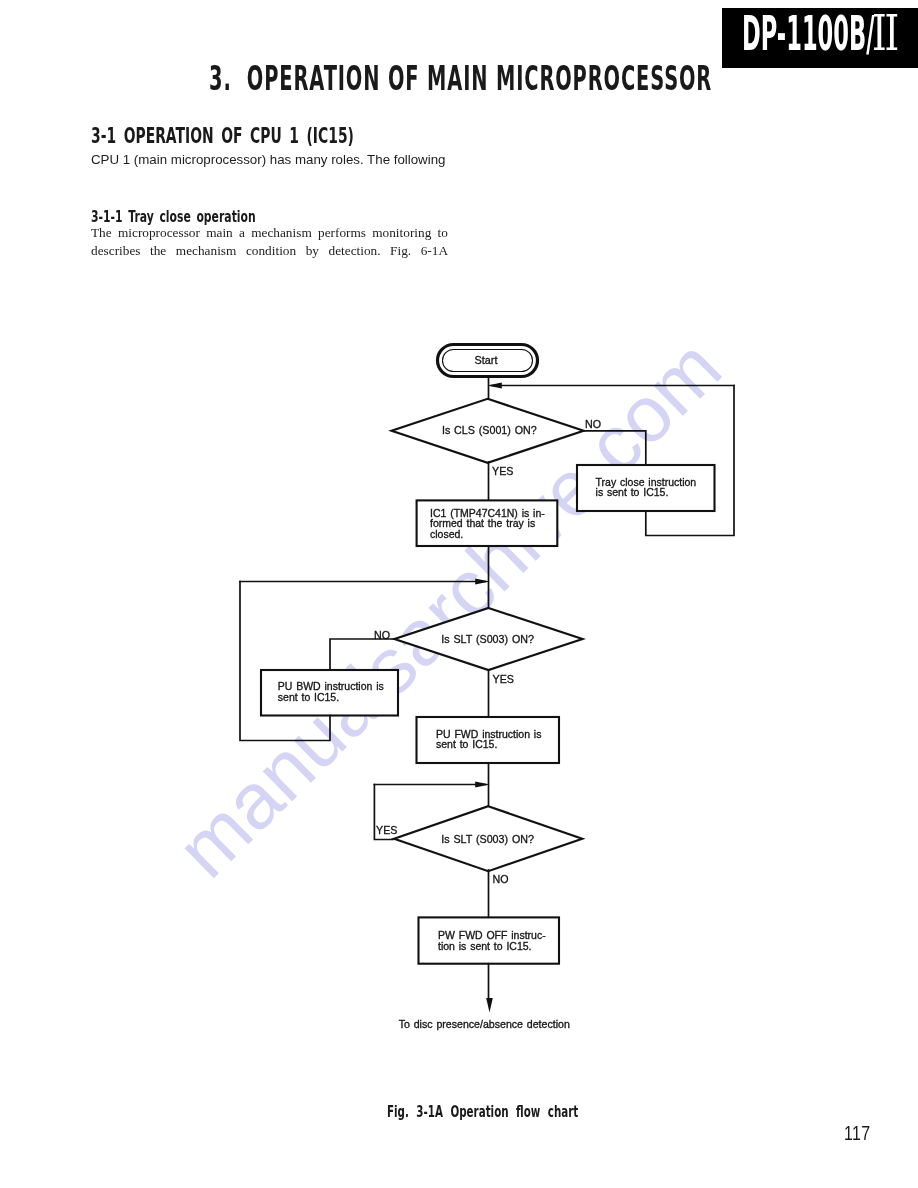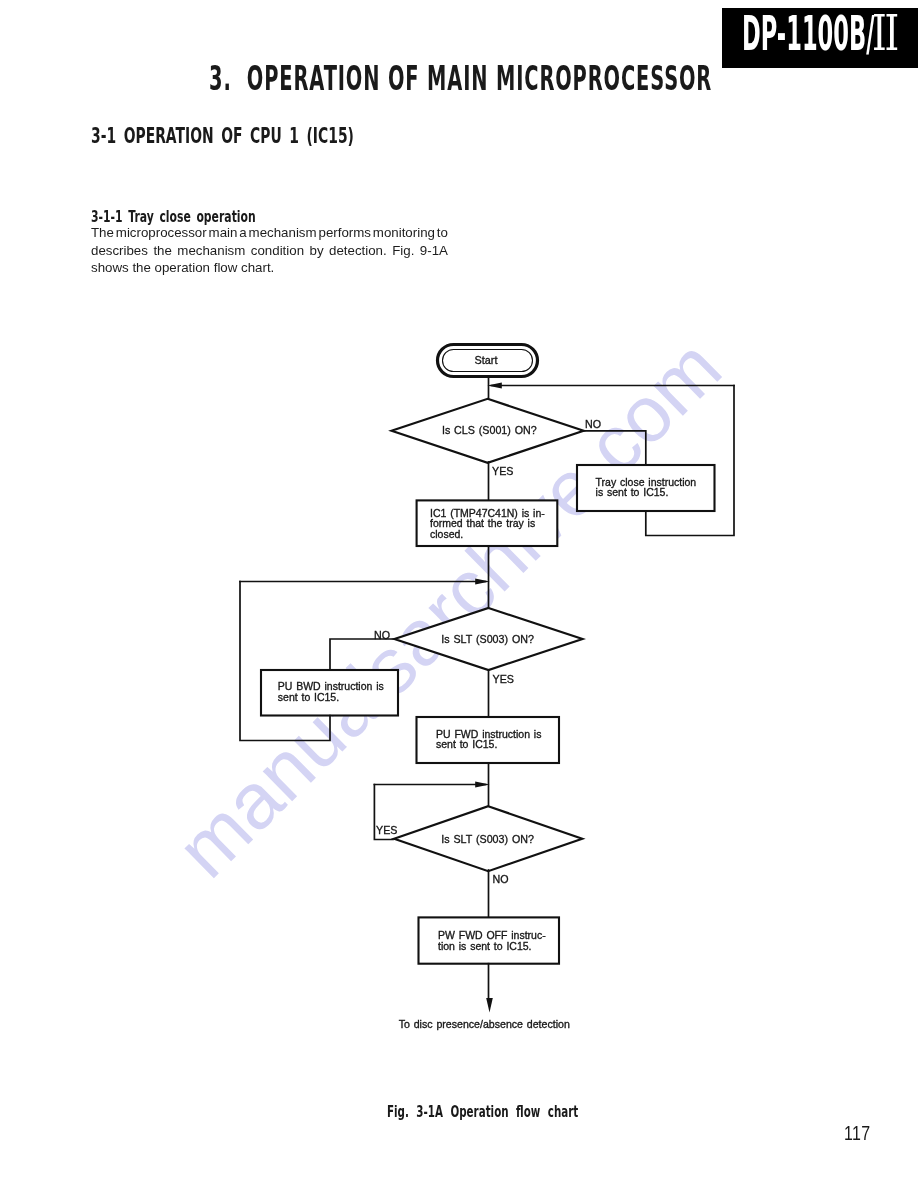--- a/index.html
+++ b/index.html
@@ -34,21 +34,21 @@
 
   .h3{position:absolute;left:91px;top:209px;white-space:nowrap;
      font-family:"DejaVu Sans",sans-serif;font-weight:bold;font-size:15px;line-height:16px;
      transform:scaleX(0.723);transform-origin:left top;letter-spacing:0px;word-spacing:2.5px;}
 
   .para{position:absolute;left:91px;width:357px;font-family:"Liberation Sans",sans-serif;
      font-size:13.3px;line-height:17.7px;color:#1d1d1d;}
   .para .ln{display:block;white-space:nowrap;}
   .para .jf{display:flex;justify-content:space-between;white-space:nowrap;}
   .para.p1{top:151px;}
-  .para.p2{top:224px;}
+  .para.p2{top:224px;font-family:Liberation Serif, serif;}
 
   .caption{position:absolute;left:387px;top:1103px;white-space:nowrap;
      font-family:"DejaVu Sans",sans-serif;font-weight:bold;font-size:16px;line-height:17px;
      transform:scaleX(0.645);transform-origin:left top;word-spacing:6px;}
 
   .pageno{position:absolute;left:844px;top:1122px;white-space:nowrap;
      font-family:"Liberation Sans",sans-serif;font-size:21px;line-height:22px;
      transform:scaleX(0.76);transform-origin:left top;letter-spacing:0.4px;}
 
   
@@ -119,20 +119,21 @@
 
   <div id="content">
     <div class="badge">
       <div class="bt"><span class="nm">DP-1100B/</span><span class="rn">II</span></div>
     </div>
 
     <h1 class="title">3.  OPERATION OF MAIN MICROPROCESSOR</h1>
 
     <div class="h2">3-1 OPERATION OF CPU 1 (IC15)</div>
     <div class="para p1">
+      <span class="ln">CPU 1 (main microprocessor) has many roles. The following</span>
     </div>
 
     <div class="h3">3-1-1 Tray close operation</div>
     <div class="para p2">
       <span class="ln jf">
           <span>The</span>
           <span>microprocessor</span>
           <span>main</span>
           <span>a</span>
           <span>mechanism</span>
@@ -141,21 +142,20 @@
           <span>to</span>
         </span>
       <span class="ln jf">
           <span>describes</span>
           <span>the</span>
           <span>mechanism</span>
           <span>condition</span>
           <span>by</span>
           <span>detection.</span>
           <span>Fig.</span>
-          <span>9-1A</span>
+          <span>6-1A</span>
         </span>
-      <span class="ln">shows the operation flow chart.</span>
     </div>
 
     <div class="caption">Fig. 3-1A Operation flow chart</div>
     <div class="pageno">117</div>
   </div>
 </div>
 
 </body></html>

